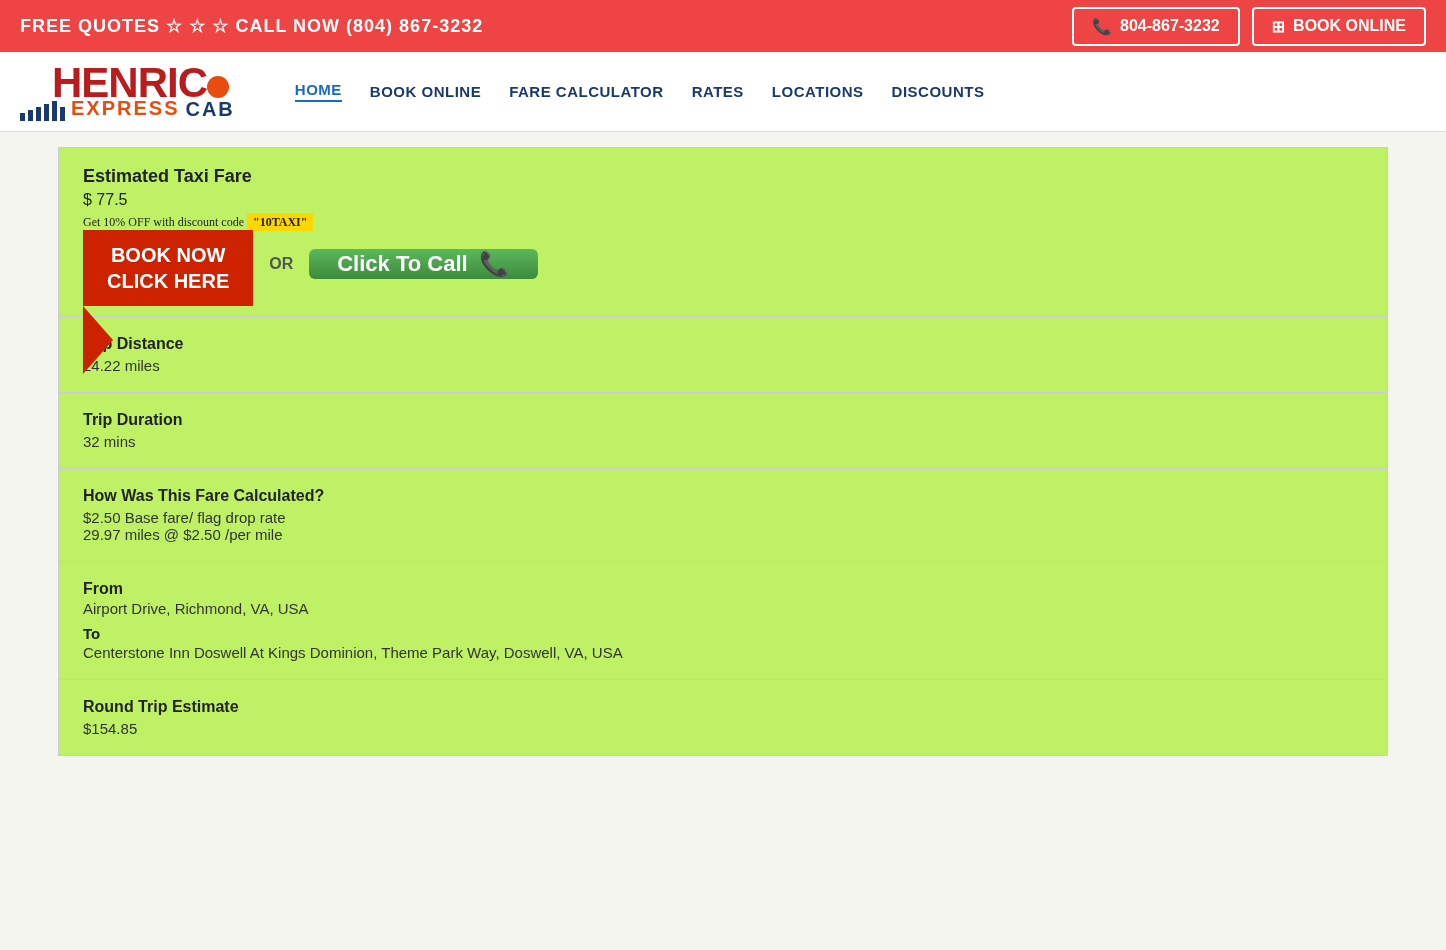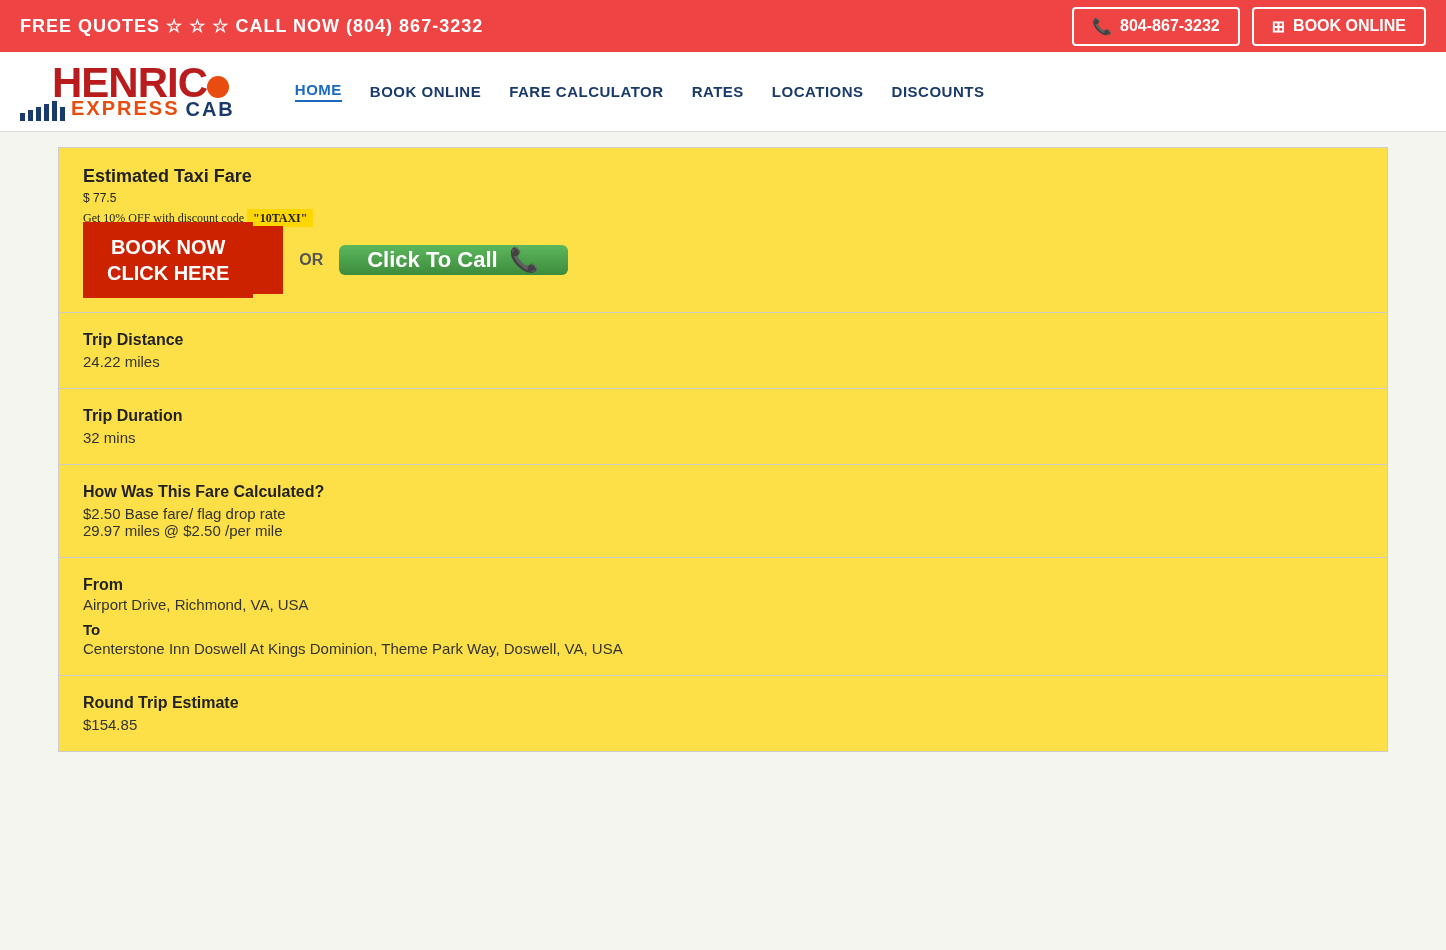--- a/index.html
+++ b/index.html
@@ -92,39 +92,39 @@
       padding-bottom: 2px;
     }
 
     
     .main-content {
       max-width: 1350px;
       margin: 0 auto;
       padding: 0;
     }
     .fare-result-card {
-      background: #fde047;
+      background: #bef264;
       border: 1px solid #ccc;
       margin: 15px 10px;
     }
     .section {
       padding: 18px 24px;
       border-bottom: 1px solid #ccc;
     }
     .section:last-child { border-bottom: none; }
 
     
     .fare-title {
       font-size: 18px;
       font-weight: bold;
       color: #222;
       margin-bottom: 4px;
     }
     .fare-amount {
-      font-size: 12px;
+      font-size: 16px;
       color: #222;
       margin-bottom: 6px;
     }
     .discount-text {
       font-size: 12px;
       color: #222;
       font-family: Liberation Serif, serif;
     }
     .discount-code {
       background: #ffd700;
@@ -138,23 +138,23 @@
       align-items: center;
       gap: 16px;
     }
     .btn-book-now {
       background: #cc2200;
       color: white;
       border: none;
       padding: 0;
       cursor: pointer;
       display: flex;
-      align-items: center;
       position: relative;
       height: 68px;
+      flex-direction: column;
     }
     .btn-book-now-text {
       background: #cc2200;
       padding: 12px 24px;
       font-size: 20px;
       font-weight: bold;
       line-height: 1.3;
       text-align: center;
     }
     .btn-book-now-arrow {

